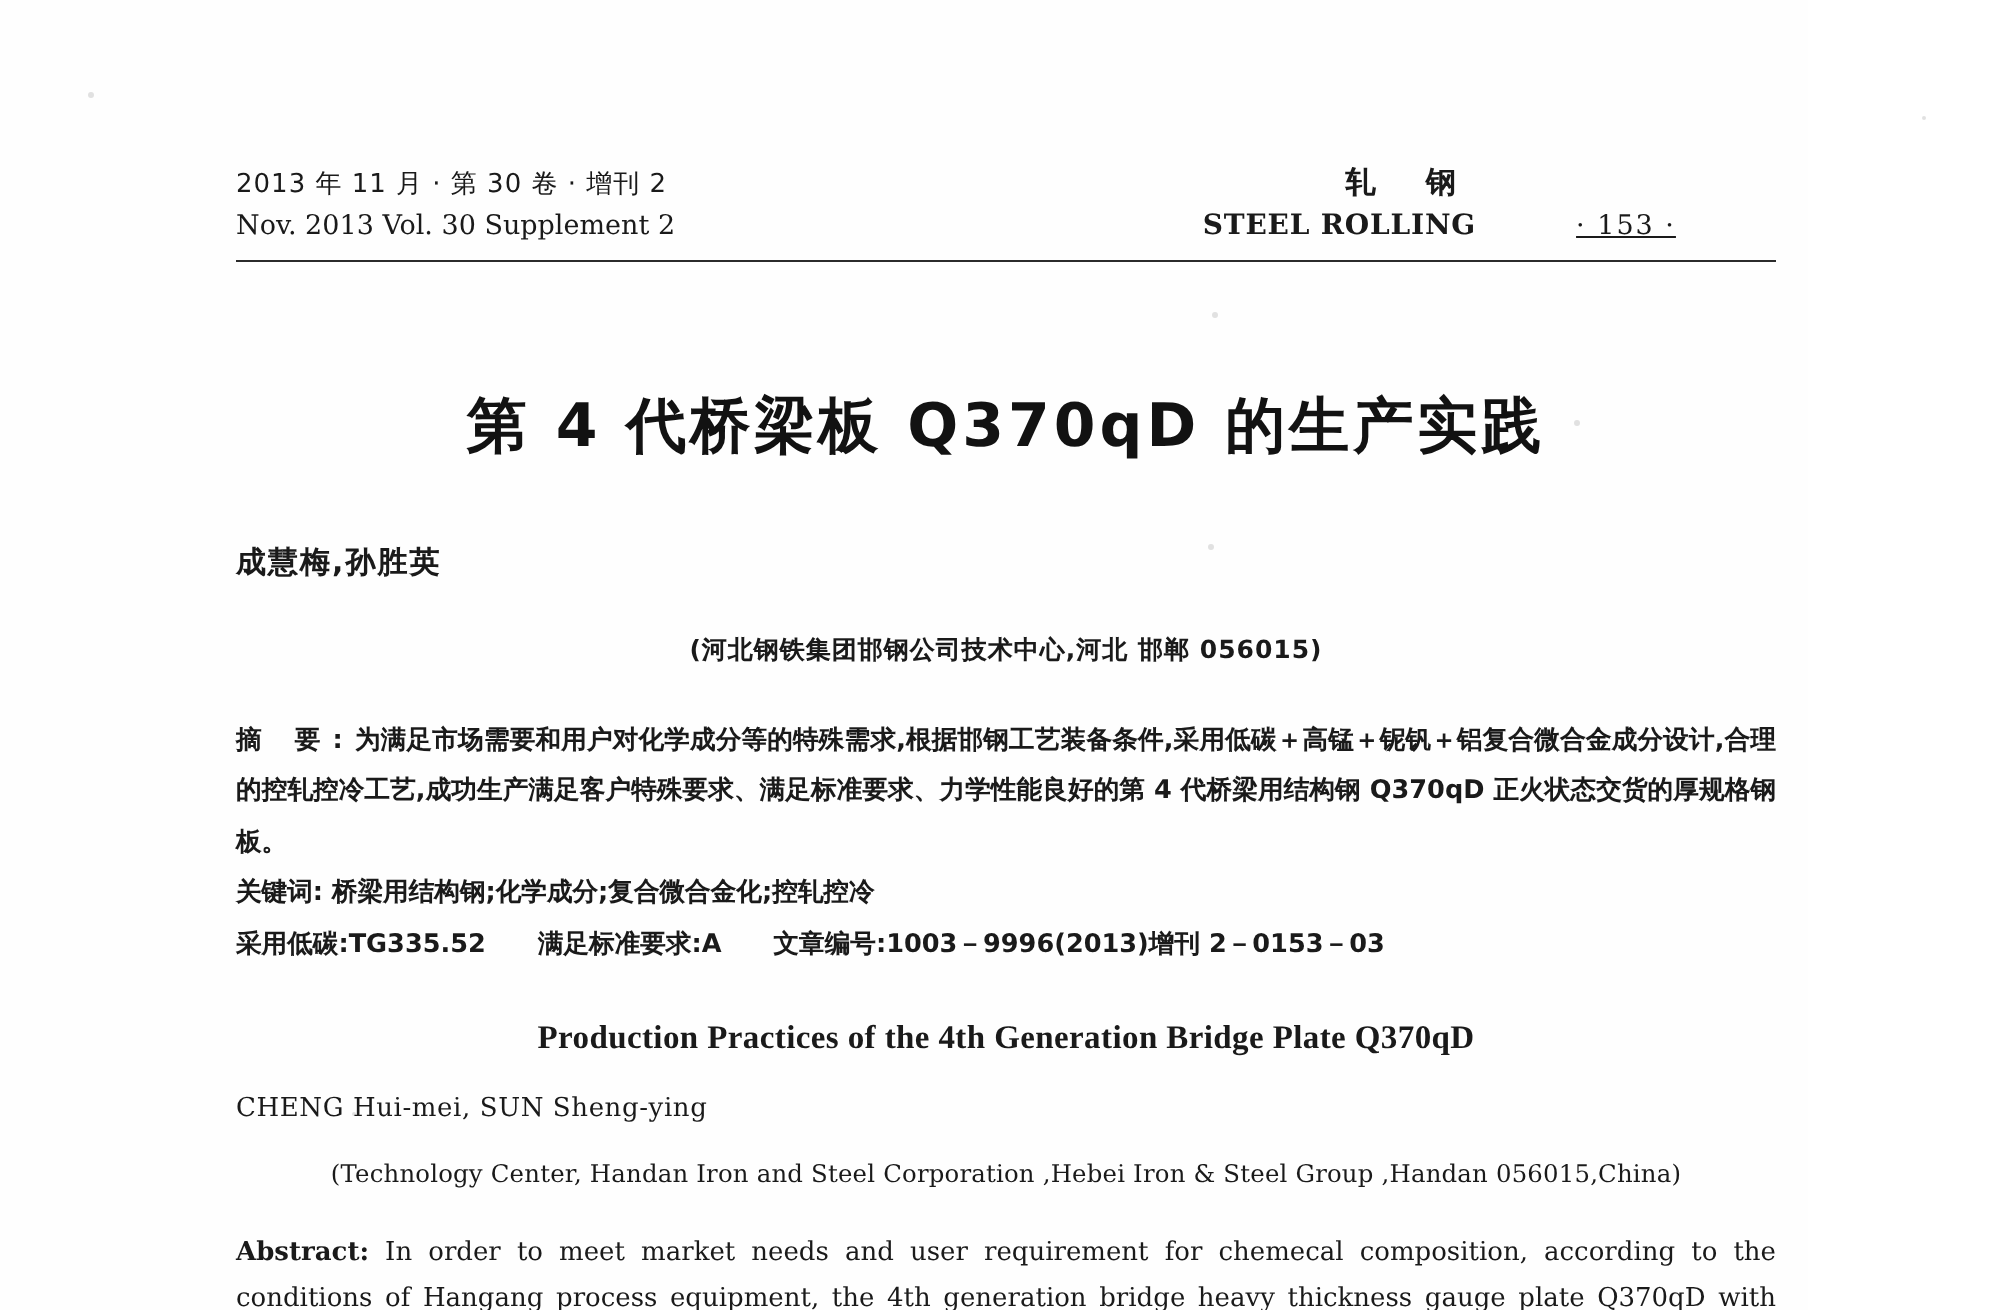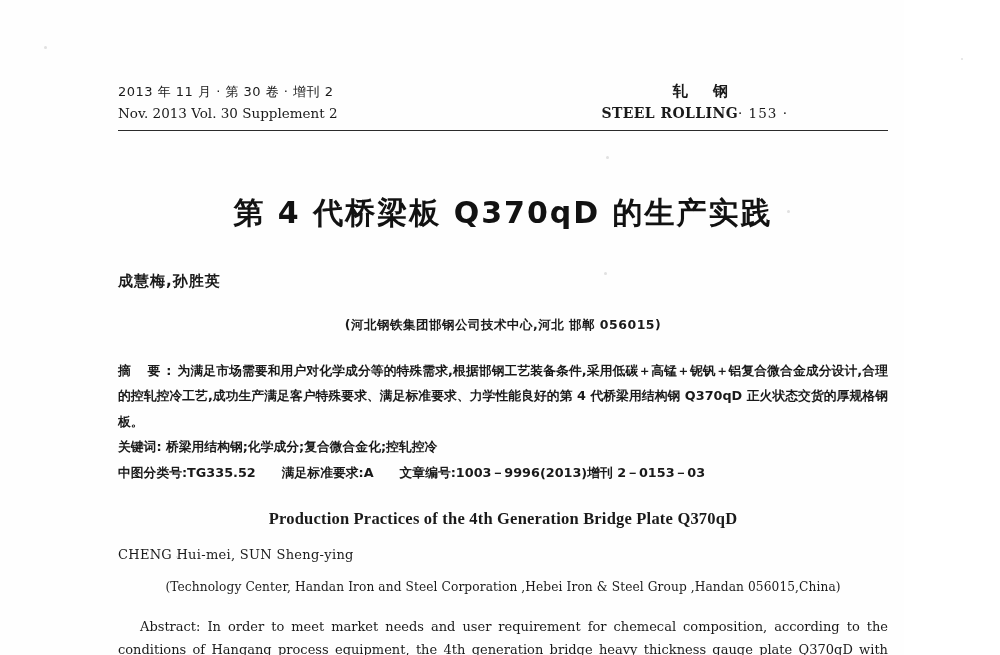--- a/index.html
+++ b/index.html
@@ -50,22 +50,23 @@
     width: 300px;
     font-family: "DejaVu Serif", serif;
   }
   .rh-center {
     flex: 1;
     text-align: right;
     font-weight: bold;
   }
   .rh-right {
     width: 150px;
-    text-align: left;
+    text-align: center;
     letter-spacing: 1px;
+    text-decoration: underline;
   }
   .rh-cn {
     font-family: "DejaVu Sans", sans-serif;
     font-size: 13px;
     letter-spacing: .5px;
   }
   .rh-cn-title {
     font-family: "DejaVu Sans", sans-serif;
     font-weight: bold;
     font-size: 15px;
@@ -151,21 +152,21 @@
     text-align: center;
     font-size: 12.2px;
     letter-spacing: .1px;
   }
   .abs-en {
     margin-top: 22px;
     font-size: 13px;
     line-height: 1.72;
     text-align: justify;
   }
-  .abs-en b { font-weight: normal; margin-left: 22px; }
+  .abs-en b { font-weight: bold; }
 </style>
 </head>
 <body>
 
 <div class="page">
 
   <div class="speck" style="left:44px;top:46px;width:3px;height:3px;"></div>
   <div class="speck" style="left:961px;top:58px;width:2px;height:2px;"></div>
   <div class="speck" style="left:606px;top:156px;width:3px;height:3px;"></div>
   <div class="speck" style="left:787px;top:210px;width:3px;height:3px;"></div>
@@ -190,21 +191,21 @@
 
     <div class="title-cn">第 4 代桥梁板 Q370qD 的生产实践</div>
     <div class="authors-cn">成慧梅,孙胜英</div>
     <div class="affil-cn">(河北钢铁集团邯钢公司技术中心,河北  邯郸  056015)</div>
 
     <div class="abs-cn">
       <span class="lead">摘  要:</span><span>为满足市场需要和用户对化学成分等的特殊需求,根据邯钢工艺装备条件,采用低碳＋高锰＋铌钒＋铝复合微合金成分设计,合理的控轧控冷工艺,成功生产满足客户特殊要求、满足标准要求、力学性能良好的第 4 代桥梁用结构钢 Q370qD 正火状态交货的厚规格钢板。</span>
     </div>
     <div class="kw-cn">关键词: 桥梁用结构钢;化学成分;复合微合金化;控轧控冷</div>
     <div class="cls-cn">
-      <span>中图分类号:</span><span>TG335.52</span><span class="gap"></span><span>满足标准要求:</span><span>A</span><span class="gap2"></span><span>文章编号:</span><span>1003－9996(2013)增刊 2－0153－03</span>
+      <span>采用低碳:</span><span>TG335.52</span><span class="gap"></span><span>满足标准要求:</span><span>A</span><span class="gap2"></span><span>文章编号:</span><span>1003－9996(2013)增刊 2－0153－03</span>
     </div>
 
     <div class="title-en">Production Practices of the 4th Generation Bridge Plate Q370qD</div>
     <div class="authors-en">CHENG Hui-mei, SUN Sheng-ying</div>
     <div class="affil-en">(Technology Center, Handan Iron and Steel Corporation ,Hebei Iron &amp; Steel Group ,Handan 056015,China)</div>
 
     <div class="abs-en">
       <b>Abstract:</b><span> In order to meet market needs and user requirement for chemecal composition, according to the conditions of Hangang process equipment, the 4th generation bridge heavy thickness gauge plate Q370qD with normalizd status to delivery was developed by alloying compsition design of low C＋ high Mn＋Nr, ＋V＋Al</span>
     </div>
 

